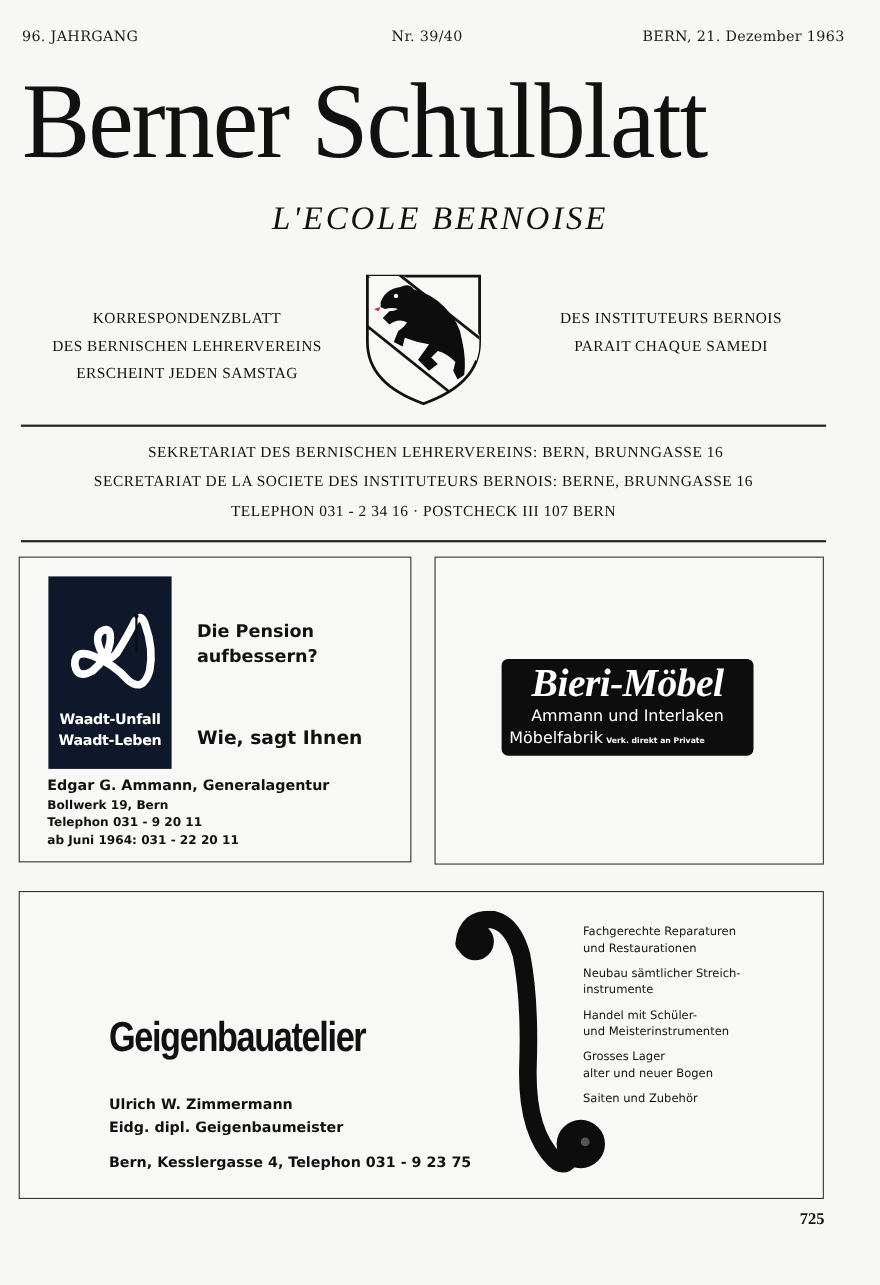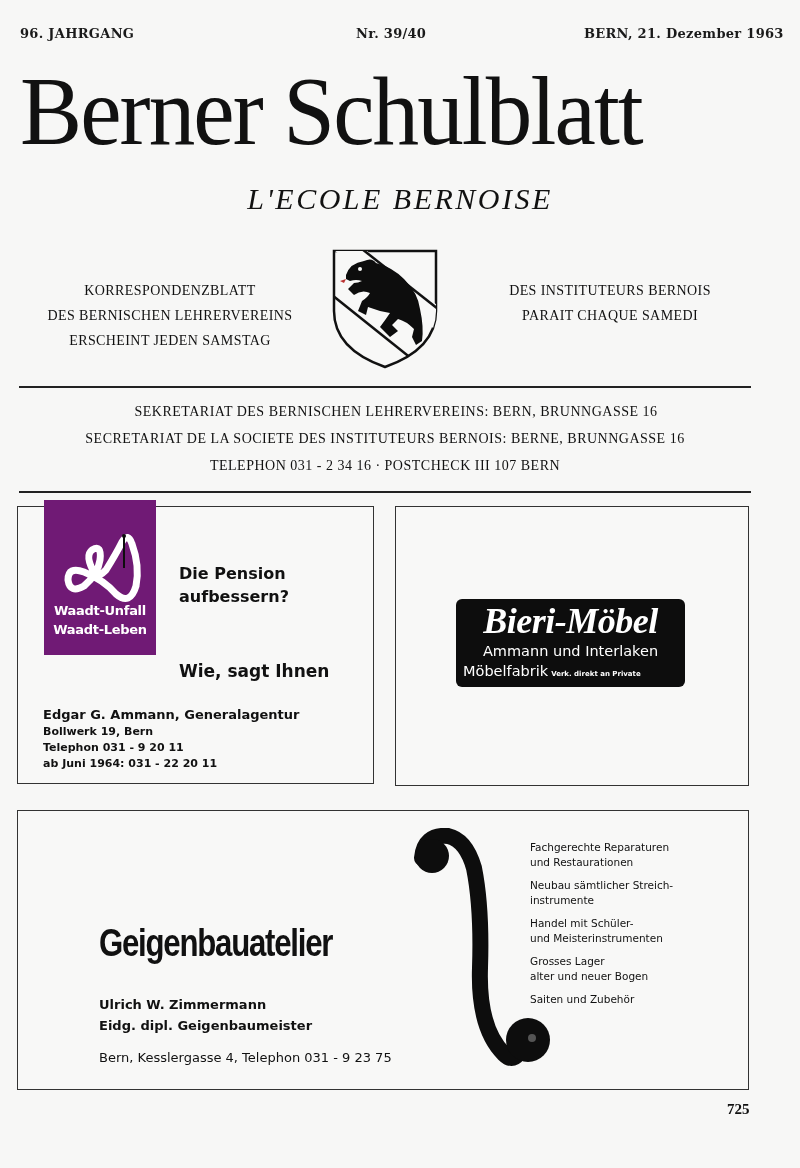--- a/index.html
+++ b/index.html
@@ -2,21 +2,21 @@
 <html><head>
   <meta charset="utf-8">
   <style>
     * { margin: 0; padding: 0; box-sizing: border-box; }
     html, body { width: 800px; height: 1168px; background: #f7f7f6; overflow: hidden; }
     body { position: relative; font-family: "DejaVu Serif", serif; color: #111; }
 
     .abs { position: absolute; }
 
     
-    .hdr { top: 26px; font-family: "DejaVu Serif", serif; font-size: 13px; font-weight: bold; letter-spacing: 0.3px; color: #1a1a1a; }
+    .hdr { top: 26px; font-family: "DejaVu Serif", serif; font-size: 13px; font-weight: normal; letter-spacing: 0.3px; color: #1a1a1a; }
     .hdr-left { left: 20px; }
     .hdr-center { left: 356px; }
     .hdr-right { left: 584px; }
 
     
     .masthead { left: 20px; top: 56px; width: 740px; height: 110px; }
     .masthead-text {
       font-family: "Liberation Serif", serif; font-size: 98px; line-height: 110px;
       font-weight: normal; letter-spacing: -2px; color: #111; white-space: nowrap;
       transform: scaleX(0.95); transform-origin: left center;
@@ -29,38 +29,38 @@
 
     .crest { left: 332px; top: 249px; width: 106px; height: 120px; }
 
     .rule { left: 19px; width: 732px; height: 2px; background: #222; }
 
     .secr { left: 0; width: 770px; text-align: center; font-family: "Liberation Serif", serif; font-size: 14px; letter-spacing: 0.5px; color: #111; }
 
     .box { border: 1.5px solid #333; background: #f8f8f7; }
 
     
-    .waadt-logo { left: 44px; top: 500px; width: 112px; height: 155px; background: #701a75; color: #fff; }
+    .waadt-logo { left: 44px; top: 524px; width: 112px; height: 175px; background: #0f172a; color: #fff; }
     .waadt-logo-text { position: absolute; left: 0; width: 112px; bottom: 16px; text-align: center; font-family: "DejaVu Sans", sans-serif; font-weight: bold; font-size: 13px; line-height: 19px; letter-spacing: -0.3px; }
     .waadt-q { left: 179px; top: 562px; font-family: "DejaVu Sans", sans-serif; font-weight: bold; font-size: 16px; line-height: 23px; color: #111; }
     .waadt-wie { left: 179px; top: 661px; font-family: "DejaVu Sans", sans-serif; font-weight: bold; font-size: 17px; color: #111; }
     .waadt-agent { left: 43px; top: 707px; font-family: "DejaVu Sans", sans-serif; font-weight: bold; font-size: 13px; color: #111; }
     .waadt-addr { left: 43px; top: 724px; font-family: "DejaVu Sans", sans-serif; font-weight: bold; font-size: 11px; line-height: 16px; color: #111; }
 
     
     .bieri { left: 456px; top: 599px; width: 229px; height: 88px; background: #0d0d0d; border-radius: 6px; color: #fff; text-align: center; }
     .bieri-script { position: absolute; left: 0; width: 229px; top: 2px; font-family: "Liberation Serif", serif; font-style: italic; font-weight: bold; font-size: 36px; line-height: 40px; letter-spacing: -0.5px; }
     .bieri-line1 { position: absolute; left: 0; width: 229px; top: 44px; font-family: "DejaVu Sans", sans-serif; font-size: 14.5px; }
     .bieri-line2 { position: absolute; left: 7px; top: 64px; font-family: "DejaVu Sans", sans-serif; font-size: 14.5px; white-space: nowrap; }
     .bieri-line2 small { font-size: 7px; font-weight: bold; margin-left: 3px; }
 
     
     .geigen-title { left: 99px; top: 922px; font-family: "Liberation Sans", sans-serif; font-weight: bold; font-size: 38px; letter-spacing: -1.5px; transform: scaleX(0.82); transform-origin: left center; color: #111; }
     .geigen-name { left: 99px; top: 994px; font-family: "DejaVu Sans", sans-serif; font-weight: bold; font-size: 13px; line-height: 21px; color: #111; }
-    .geigen-addr { left: 99px; top: 1050px; font-family: "DejaVu Sans", sans-serif; font-weight: normal; font-size: 13px; color: #111; }
+    .geigen-addr { left: 99px; top: 1050px; font-family: "DejaVu Sans", sans-serif; font-weight: bold; font-size: 13px; color: #111; }
     .geigen-list { left: 530px; top: 840px; font-family: "DejaVu Sans", sans-serif; font-size: 10.5px; line-height: 15px; color: #111; }
     .geigen-list .item { margin-bottom: 8px; }
 
     .fhole { left: 408px; top: 828px; width: 150px; height: 250px; }
 
     .pagenum { left: 727px; top: 1101px; font-family: "Liberation Serif", serif; font-weight: bold; font-size: 15px; color: #111; }
   </style>
 </head>
 <body>
 

